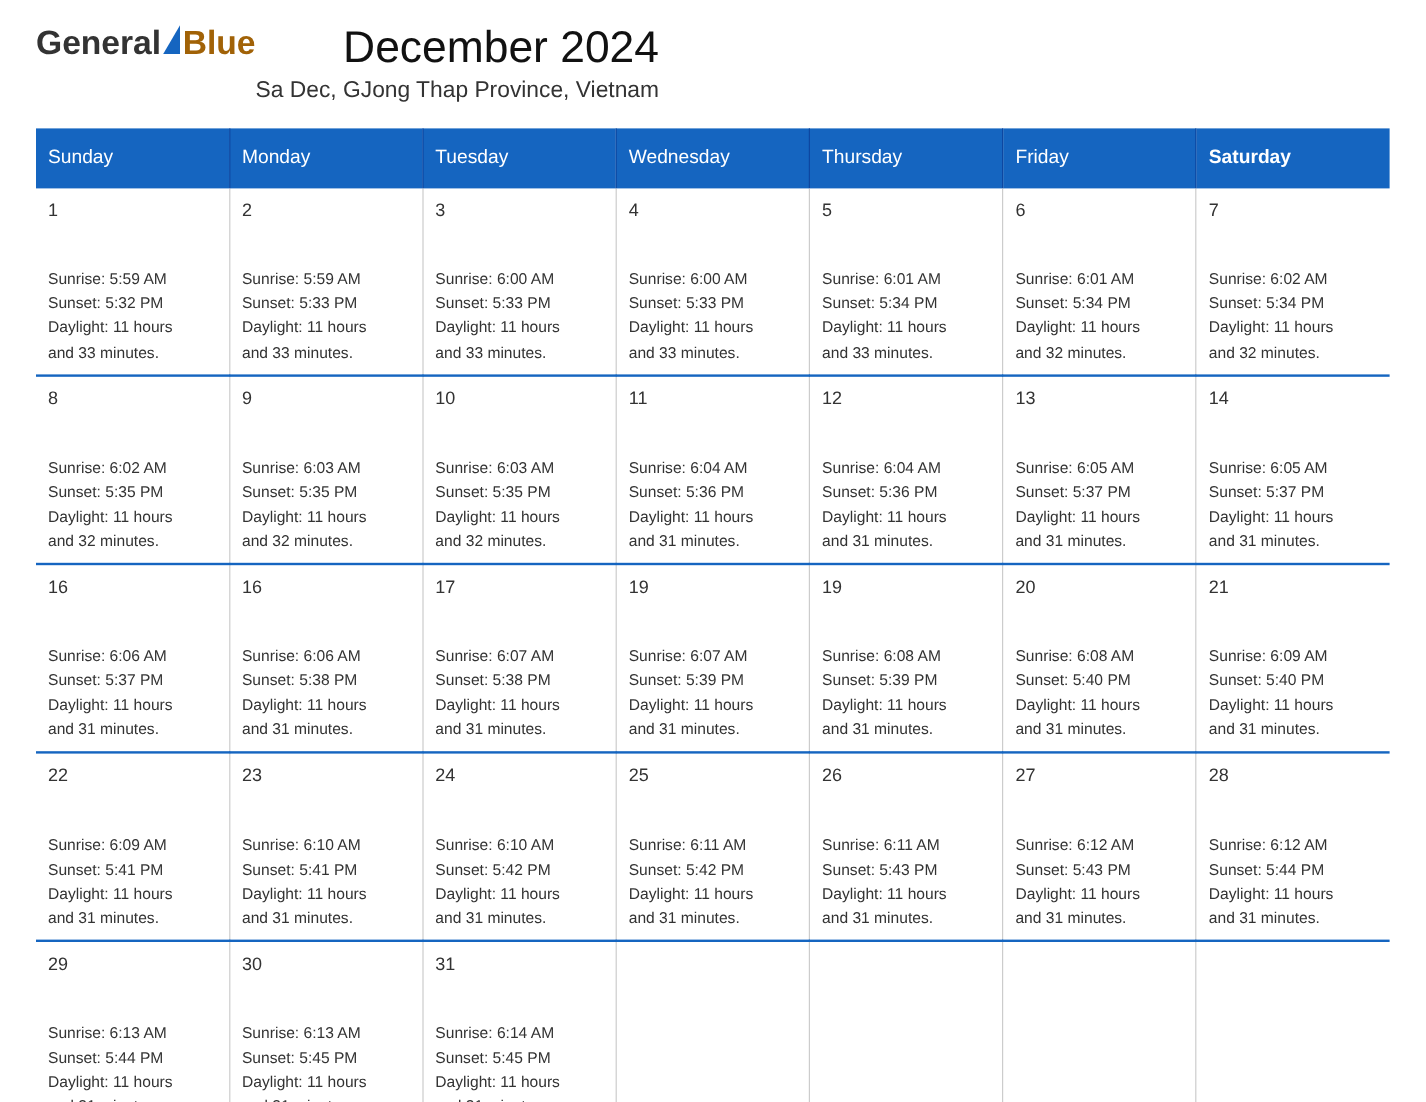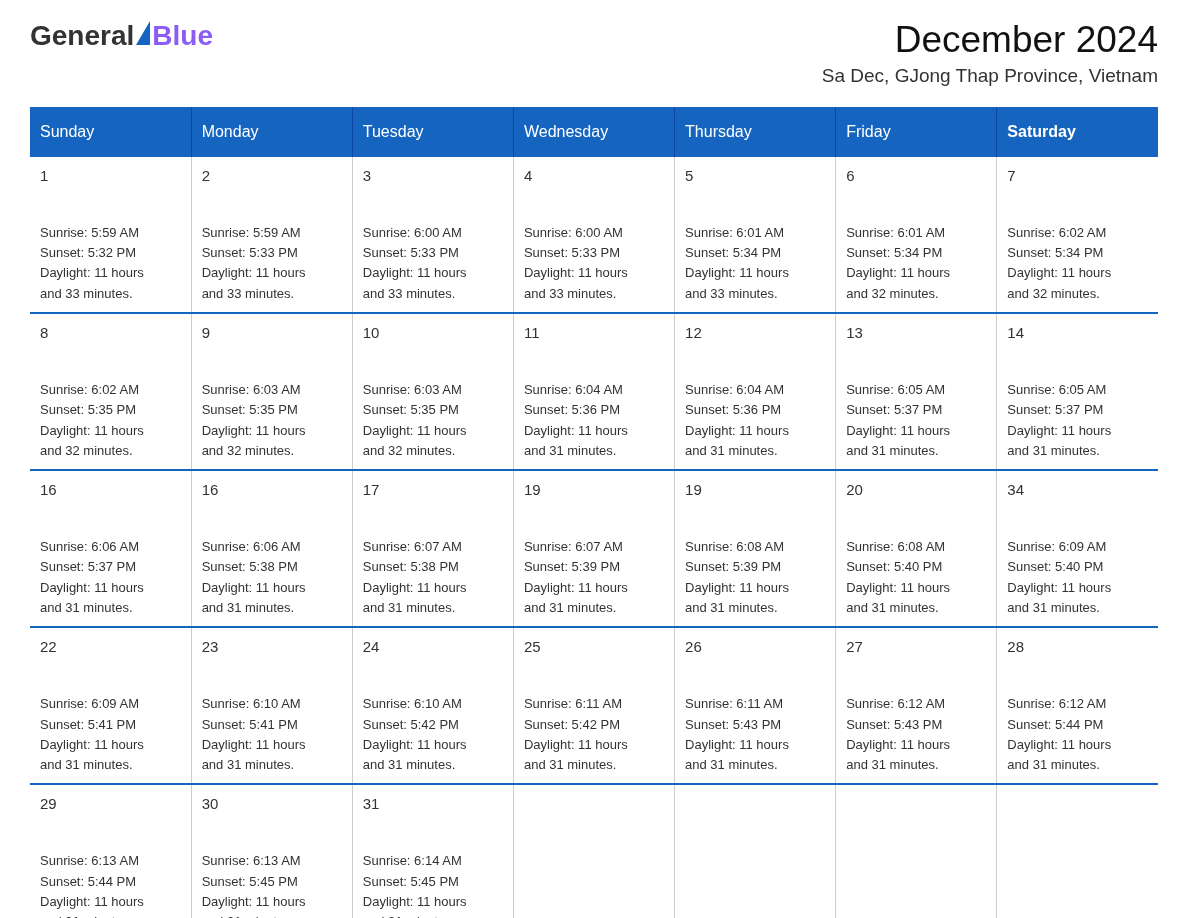--- a/index.html
+++ b/index.html
@@ -5,21 +5,20 @@
     * { box-sizing: border-box; margin: 0; padding: 0; }
     body {
       font-family: Arial, sans-serif;
       background: #fff;
       padding: 20px 30px;
       width: 1188px;
       min-height: 918px;
     }
     .header {
       display: flex;
-      justify-content: space-between;
       align-items: flex-start;
       margin-bottom: 20px;
     }
     .logo {
       display: flex;
       flex-direction: column;
       align-items: flex-start;
     }
     .logo-text {
       display: flex;
@@ -39,21 +38,21 @@
       height: 0;
       border-left: 14px solid transparent;
       border-right: 0px solid transparent;
       border-bottom: 24px solid #1565c0;
       margin-left: 2px;
       margin-top: -6px;
     }
     .logo-blue {
       font-size: 28px;
       font-weight: bold;
-      color: #8b5cf6;
+      color: #a16207;
       margin-left: 2px;
     }
     .title-area {
       text-align: right;
     }
     .month-title {
       font-size: 37px;
       font-weight: normal;
       color: #111;
       line-height: 1.1;
@@ -214,21 +213,21 @@
         </td>
         <td>
           <span class="day-number">19</span>
           <div class="day-info">Sunrise: 6:08 AM<br>Sunset: 5:39 PM<br>Daylight: 11 hours<br>and 31 minutes.</div>
         </td>
         <td>
           <span class="day-number">20</span>
           <div class="day-info">Sunrise: 6:08 AM<br>Sunset: 5:40 PM<br>Daylight: 11 hours<br>and 31 minutes.</div>
         </td>
         <td>
-          <span class="day-number">34</span>
+          <span class="day-number">21</span>
           <div class="day-info">Sunrise: 6:09 AM<br>Sunset: 5:40 PM<br>Daylight: 11 hours<br>and 31 minutes.</div>
         </td>
       </tr>
       <tr>
         <td>
           <span class="day-number">22</span>
           <div class="day-info">Sunrise: 6:09 AM<br>Sunset: 5:41 PM<br>Daylight: 11 hours<br>and 31 minutes.</div>
         </td>
         <td>
           <span class="day-number">23</span>

